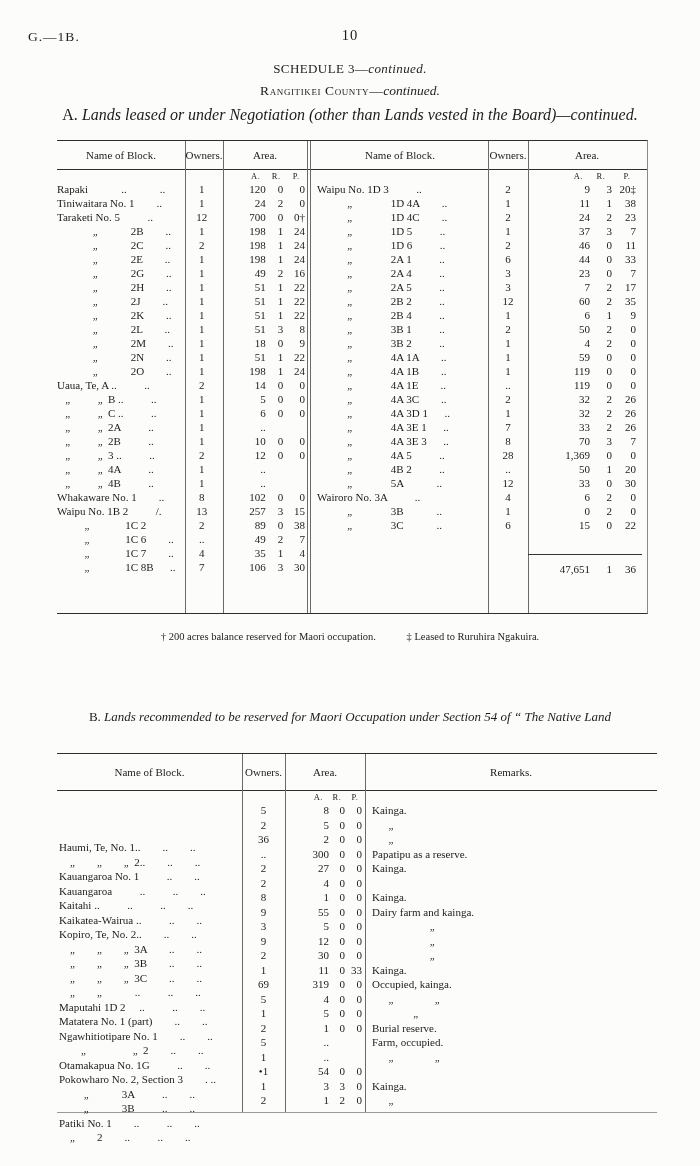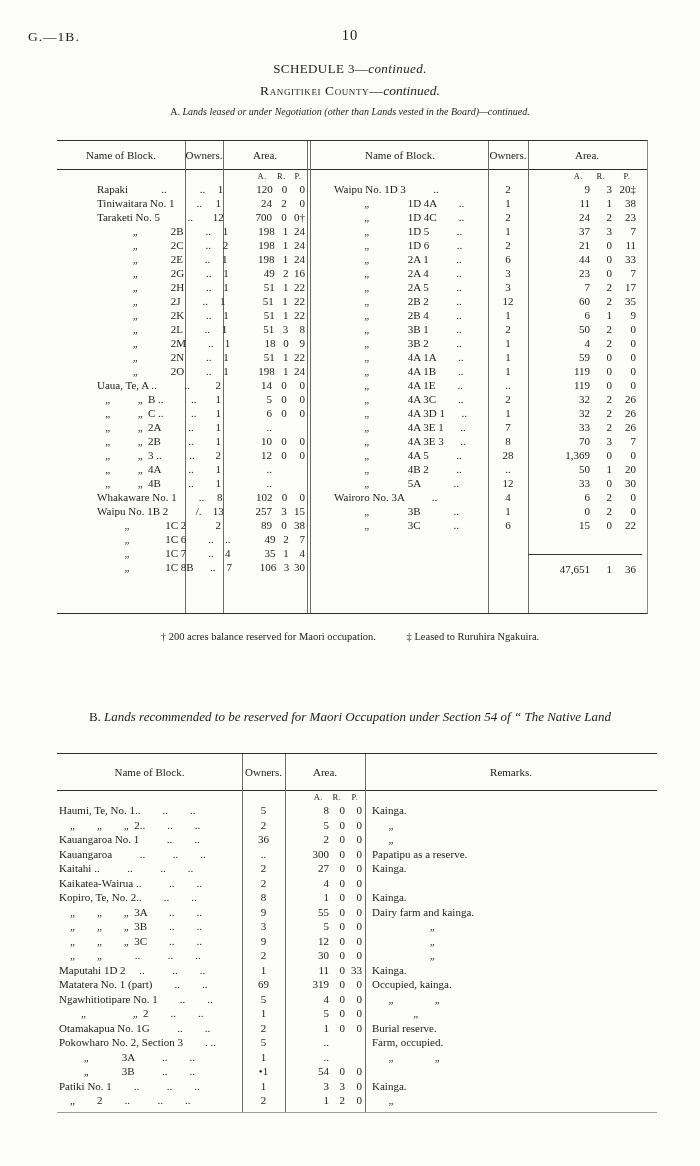--- a/index.html
+++ b/index.html
@@ -10,67 +10,67 @@
     overflow:hidden;
   }
   .center{left:0;right:0;text-align:center;}
   .abs{position:absolute;}
   .docref{left:28px;top:29px;font-size:13.5px;letter-spacing:1px;}
   .pagenum{top:27px;font-size:14.5px;letter-spacing:1px;}
   .h-schedule{top:61px;font-size:13px;letter-spacing:.4px;}
   .h-county{top:83px;font-size:13.5px;}
   .sc{font-variant:small-caps;letter-spacing:.6px;}
   .it{font-style:italic;}
-  .h-secA{top:106px;font-size:10px;}
+  .h-secA{top:106px;font-size:16px;}
   .h-secB{top:708px;left:40px;width:620px;text-align:center;font-size:13px;line-height:17px;}
 
   
   .trow{display:flex;height:14px;line-height:14px;}
   .trow span{white-space:pre;overflow:visible;}
   .vl{position:absolute;top:0;bottom:0;width:1px;background:#6a6a6a;}
   .thead{display:flex;align-items:center;border-bottom:1px solid #2e2e2e;}
   .thead span{text-align:center;font-size:11px;}
   .arp{height:12px;line-height:12px;font-size:8.5px;letter-spacing:.5px;color:#222;}
 
   
   .tableA{
     left:57px;top:140px;width:590px;height:472px;
     border-top:1px solid #2e2e2e;border-bottom:1px solid #2e2e2e;
     border-right:1px solid #8a8a8a;font-size:11px;
   }
   .tableA .thead{height:28px;}
   .ta-body{position:absolute;}
   .bl{left:0;top:29px;width:250px;}
   .br{left:255px;top:29px;width:334px;height:443px;display:flex;flex-direction:column;}
-  .bl .c-n{width:128px;margin-left:40px;}
+  .bl .c-n{width:128px;}
   .bl .c-o{width:38px;text-align:center;}
   .bl .c-a{width:46px;text-align:right;}
   .bl .c-r{width:18px;text-align:right;}
   .bl .c-p{width:22px;text-align:right;padding-right:2px;}
-  .br .c-n{width:176px;padding-left:22px;box-sizing:border-box;}
+  .br .c-n{width:176px;padding-left:5px;box-sizing:border-box;}
   .br .c-o{width:40px;text-align:center;}
   .br .c-a{width:62px;text-align:right;}
   .br .c-r{width:22px;text-align:right;}
   .br .c-p{width:30px;text-align:right;padding-right:6px;box-sizing:border-box;}
   .bl .arp .c-a,.br .arp .c-a{padding-right:7px;box-sizing:border-box;}
   .bl .arp .c-r,.br .arp .c-r,.bl .arp .c-p,.br .arp .c-p{text-align:center;padding-right:0;}
   .total-row{margin-top:22px;height:auto;}
   .tot-area{display:flex;width:114px;border-top:1px solid #333;padding-top:7px;height:14px;}
 
   
   .tableB{
     left:57px;top:753px;width:600px;height:358px;
     border-top:1px solid #2e2e2e;border-bottom:1px solid #9a9a98;
     font-size:11px;
   }
   .tableB .thead{height:36px;}
   .tb-body{position:absolute;left:0;top:37px;width:600px;}
   .tb-body .trow{height:14.5px;line-height:14.5px;}
   .tb-body .arp{height:12px;line-height:12px;}
-  .tableB .c-n{width:185px;padding-left:2px;box-sizing:border-box;}
+  .tableB .c-n{width:185px;padding-left:2px;box-sizing:border-box;margin-top:37px;}
   .tableB .c-o{width:43px;text-align:center;}
   .tableB .c-a{width:44px;text-align:right;}
   .tableB .c-r{width:16px;text-align:right;}
   .tableB .c-p{width:20px;text-align:right;padding-right:3px;box-sizing:border-box;}
   .tableB .c-m{flex:1;padding-left:7px;box-sizing:border-box;}
   .tableB .arp .c-a{padding-right:6px;box-sizing:border-box;}
   .tableB .arp .c-r,.tableB .arp .c-p{text-align:center;padding-right:0;}
 
   .footnote{top:631px;font-size:10.5px;}
   .footnote span{margin:0 14px;}
@@ -347,21 +347,21 @@
           <div class="trow">
             <span class="c-n">           „              1D 5          ..</span>
             <span class="c-o">1</span>
             <span class="c-a">37</span>
             <span class="c-r">3</span>
             <span class="c-p">7</span>
           </div>
           <div class="trow">
             <span class="c-n">           „              1D 6          ..</span>
             <span class="c-o">2</span>
-            <span class="c-a">21</span>
+            <span class="c-a">46</span>
             <span class="c-r">0</span>
             <span class="c-p">11</span>
           </div>
           <div class="trow">
             <span class="c-n">           „              2A 1          ..</span>
             <span class="c-o">6</span>
             <span class="c-a">44</span>
             <span class="c-r">0</span>
             <span class="c-p">33</span>
           </div>

